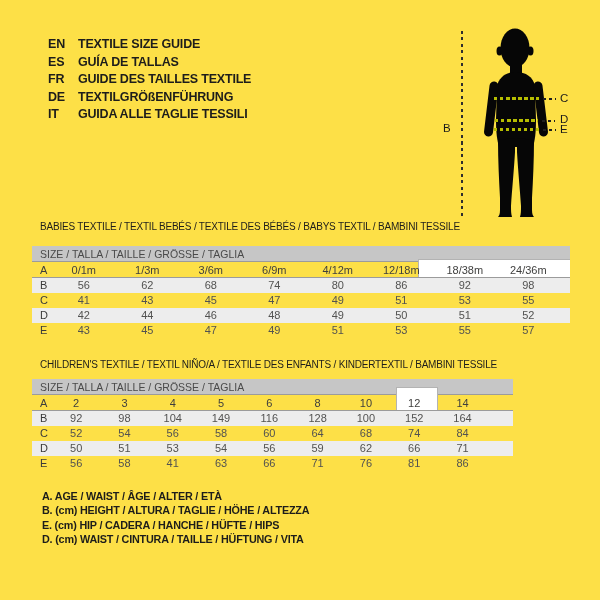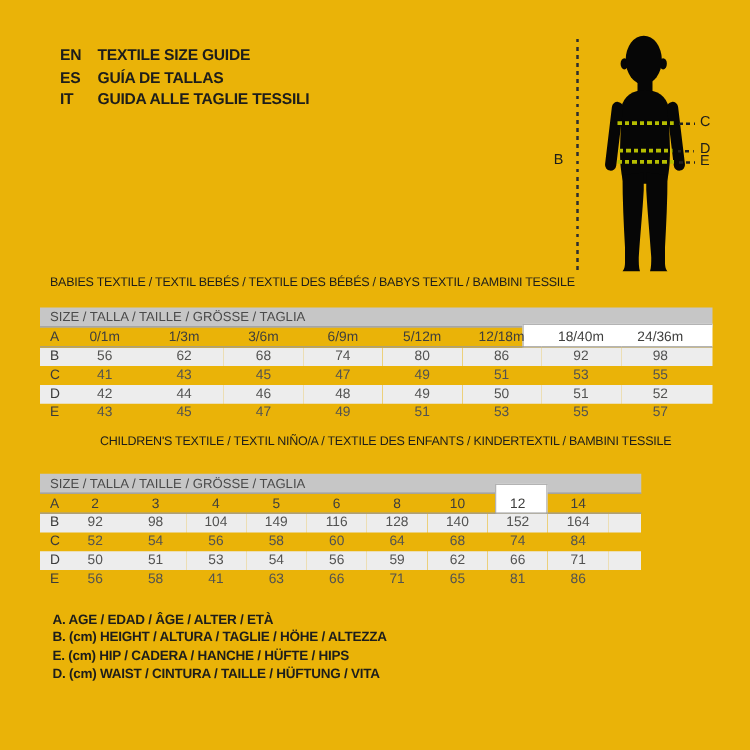--- a/index.html
+++ b/index.html
@@ -1,17 +1,17 @@
 <!DOCTYPE html>
 <html><head>
 <meta charset="utf-8">
 <style>
   html,body{margin:0;padding:0;}
   #canvas{
-    position:relative; width:600px; height:600px; background:#eab308;
+    position:relative; width:600px; height:600px; background:#fde047;
     font-family:"Liberation Sans", sans-serif; color:#1d1d1b; overflow:hidden;
   }
   
   .lang-list{position:absolute; left:48px; top:36px;}
   .lang-row{height:17.6px; line-height:17.6px; font-size:12.5px; font-weight:700; letter-spacing:-0.2px; white-space:nowrap;}
   .lang-code{display:inline-block; width:30px;}
   
   .fig-svg{position:absolute; left:470px; top:20px;}
   .vdash{position:absolute; left:461px; top:31px; width:2px; height:187px;
     background:repeating-linear-gradient(to bottom,#2e2e2e 0 3px,transparent 3px 6.5px);}
@@ -38,20 +38,22 @@
   .legend-row{font-size:10.8px; font-weight:700; letter-spacing:-0.2px; line-height:14.3px; white-space:nowrap;}
 </style>
 </head>
 <body>
 
 <div id="canvas">
 
   <div class="lang-list">
       <div class="lang-row"><span class="lang-code">EN</span><span>TEXTILE SIZE GUIDE</span></div>
       <div class="lang-row"><span class="lang-code">ES</span><span>GUÍA DE TALLAS</span></div>
+      <div class="lang-row"><span class="lang-code">FR</span><span>GUIDE DES TAILLES TEXTILE</span></div>
+      <div class="lang-row"><span class="lang-code">DE</span><span>TEXTILGRÖßENFÜHRUNG</span></div>
       <div class="lang-row"><span class="lang-code">IT</span><span>GUIDA ALLE TAGLIE TESSILI</span></div>
     </div>
 
   <div class="vdash"></div>
   <span class="fig-label" style="left:443px; top:123px;">B</span>
 
   <svg class="fig-svg" width="110" height="210" viewBox="0 0 110 210">
     <g fill="#060606">
       <ellipse cx="29.5" cy="31" rx="3" ry="4.5"></ellipse>
       <ellipse cx="60.5" cy="31" rx="3" ry="4.5"></ellipse>
@@ -93,23 +95,23 @@
         <col style="width:63.5px;">
       <col style="width:10px;">
     </colgroup>
     <tbody>
         <tr>
           <td class="lbl">A</td>
           <td>0/1m</td>
           <td>1/3m</td>
           <td>3/6m</td>
           <td>6/9m</td>
-          <td>5/12m</td>
+          <td>4/12m</td>
           <td>12/18m</td>
-          <td>18/40m</td>
+          <td>18/38m</td>
           <td>24/36m</td>
           <td class="filler"></td>
         </tr>
         <tr>
           <td class="lbl">B</td>
           <td>56</td>
           <td>62</td>
           <td>68</td>
           <td>74</td>
           <td>80</td>
@@ -150,21 +152,21 @@
           <td>49</td>
           <td>51</td>
           <td>53</td>
           <td>55</td>
           <td>57</td>
           <td class="filler"></td>
         </tr>
       </tbody>
   </table>
 
-  <div class="sec-title" style="top:348px;margin-left:40px;">CHILDREN'S TEXTILE / TEXTIL NIÑO/A / TEXTILE DES ENFANTS / KINDERTEXTIL / BAMBINI TESSILE</div>
+  <div class="sec-title" style="top:359px;">CHILDREN'S TEXTILE / TEXTIL NIÑO/A / TEXTILE DES ENFANTS / KINDERTEXTIL / BAMBINI TESSILE</div>
   <div class="size-bar" style="top:379px; width:481px;">SIZE / TALLA / TAILLE / GRÖSSE / TAGLIA</div>
   <div class="white-box" style="left:396px; top:387px; width:42px; height:23.5px;
        border-top:1px solid #b3b3b3; border-left:1px solid #b3b3b3; border-right:1px solid #b3b3b3;"></div>
   <table class="size-table" style="left:32px; top:396px; width:481px;">
     <colgroup>
       <col style="width:20px;">
       <col style="width:48.3px;">
         <col style="width:48.3px;">
         <col style="width:48.3px;">
         <col style="width:48.3px;">
@@ -190,21 +192,21 @@
           <td class="filler"></td>
         </tr>
         <tr>
           <td class="lbl">B</td>
           <td>92</td>
           <td>98</td>
           <td>104</td>
           <td>149</td>
           <td>116</td>
           <td>128</td>
-          <td>140</td>
+          <td>100</td>
           <td>152</td>
           <td>164</td>
           <td class="filler"></td>
         </tr>
         <tr>
           <td class="lbl">C</td>
           <td>52</td>
           <td>54</td>
           <td>56</td>
           <td>58</td>
@@ -229,28 +231,28 @@
           <td class="filler"></td>
         </tr>
         <tr>
           <td class="lbl">E</td>
           <td>56</td>
           <td>58</td>
           <td>41</td>
           <td>63</td>
           <td>66</td>
           <td>71</td>
-          <td>65</td>
+          <td>76</td>
           <td>81</td>
           <td>86</td>
           <td class="filler"></td>
         </tr>
       </tbody>
   </table>
 
   <div class="legend">
-      <div class="legend-row">A. AGE / EDAD / ÂGE / ALTER / ETÀ</div>
+      <div class="legend-row">A. AGE / WAIST / ÂGE / ALTER / ETÀ</div>
       <div class="legend-row">B. (cm) HEIGHT / ALTURA / TAGLIE / HÖHE / ALTEZZA</div>
       <div class="legend-row">E. (cm) HIP / CADERA / HANCHE / HÜFTE / HIPS</div>
       <div class="legend-row">D. (cm) WAIST / CINTURA / TAILLE / HÜFTUNG / VITA</div>
     </div>
 
 </div>
 
 </body></html>

